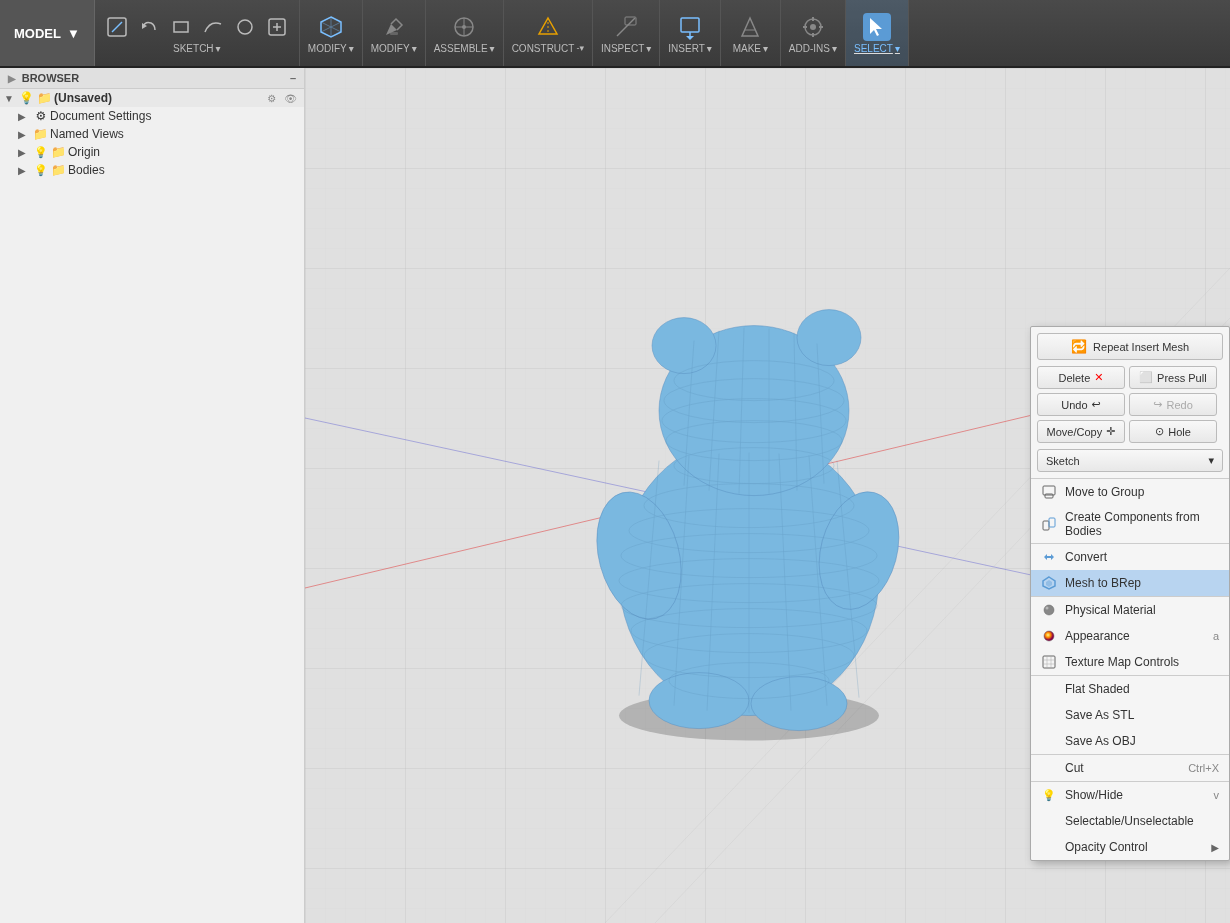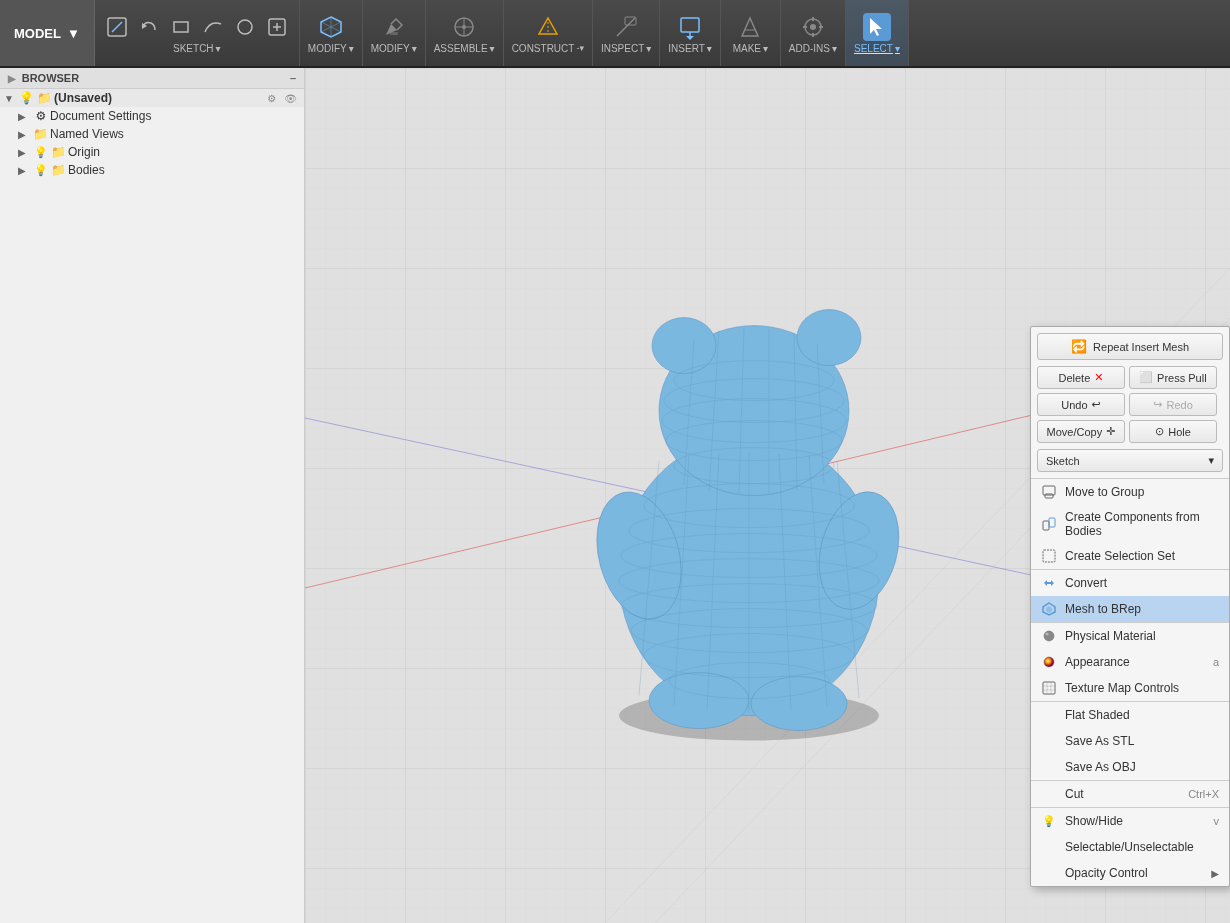--- a/index.html
+++ b/index.html
@@ -534,30 +534,20 @@
           <div class="ctx-item-icon">
             <svg width="14" height="14" viewBox="0 0 14 14">
                 <rect x="1" y="4" width="6" height="9" rx="1" fill="none" stroke="#666" stroke-width="1"></rect>
                 <rect x="7" y="1" width="6" height="9" rx="1" fill="none" stroke="#5b9bd5" stroke-width="1"></rect>
               </svg>
           </div>
           <span class="ctx-item-label">Create Components from Bodies</span>
         </div>
       </div>
 
-      <div class="ctx-item">
-        <div class="ctx-item-left">
-          <div class="ctx-item-icon">
-            <svg width="14" height="14" viewBox="0 0 14 14">
-                <rect x="1" y="1" width="12" height="12" rx="1" fill="none" stroke="#666" stroke-width="1" stroke-dasharray="2,1"></rect>
-              </svg>
-          </div>
-          <span class="ctx-item-label">Create Selection Set</span>
-        </div>
-      </div>
 
       <div class="ctx-divider"></div>
 
       <div class="ctx-item">
         <div class="ctx-item-left">
           <div class="ctx-item-icon">
             <svg width="14" height="14" viewBox="0 0 14 14">
                 <path d="M2 7 L5 4 L5 6 L9 6 L9 4 L12 7 L9 10 L9 8 L5 8 L5 10 Z" fill="#5b9bd5"></path>
               </svg>
           </div>

